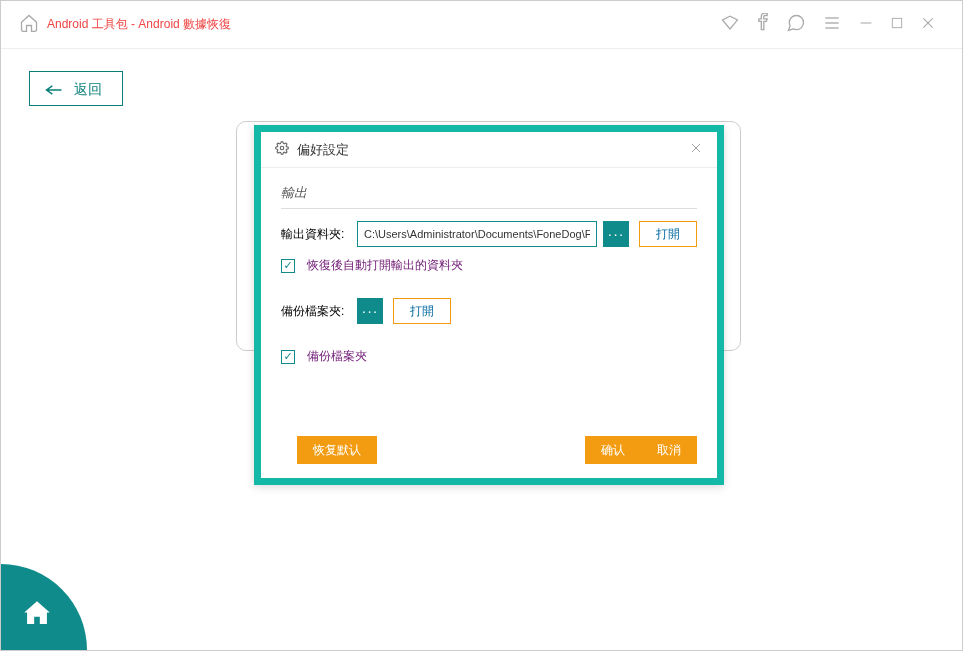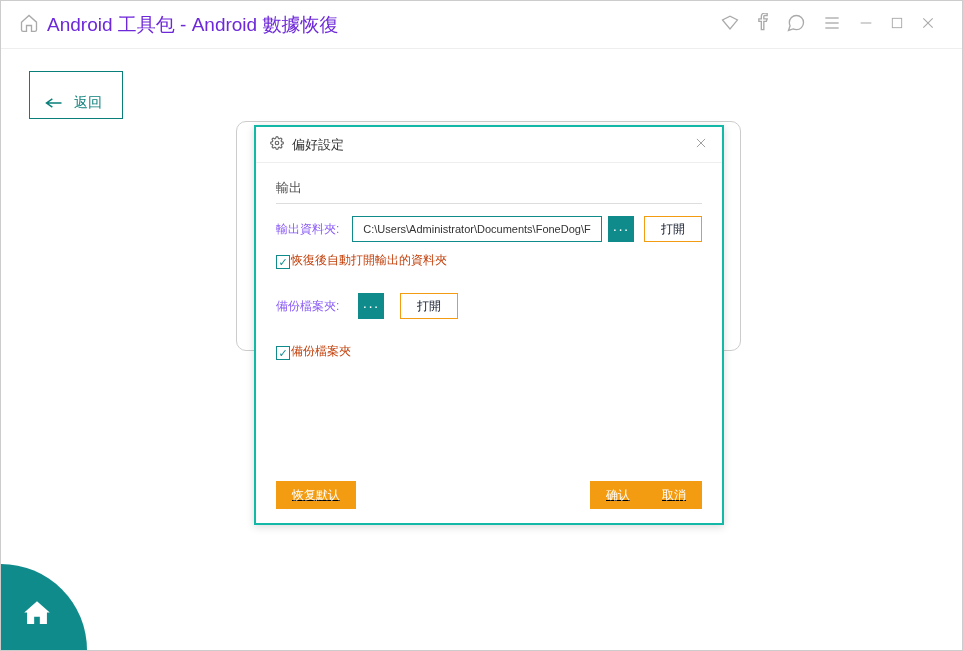--- a/index.html
+++ b/index.html
@@ -1,44 +1,44 @@
 <!DOCTYPE html>
 <html><head>
   <meta charset="utf-8">
   <style>
     * { margin: 0; padding: 0; box-sizing: border-box; font-family: "Microsoft YaHei", Arial, sans-serif; }
     body { width: 963px; height: 651px; background: #fff; border: 1px solid #ccc; position: relative; overflow: hidden; }
     
     .titlebar { height: 48px; display: flex; align-items: center; padding: 0 18px; border-bottom: 1px solid #eee; }
     .titlebar .home-icon { color: #aaa; margin-right: 8px; }
-    .titlebar .title-text { color: #6d28d9; font-size: 19px; }
+    .titlebar .title-text { color: #ef4444; font-size: 12px; }
     .titlebar .spacer { flex: 1; }
     .titlebar .tb-icon { color: #aaa; margin: 0 8px; cursor: pointer; }
     
-    .back-btn { margin: 22px 0 0 28px; border: 1.5px solid #0a7f7a; color: #0a7f7a; background: #fff; padding: 22px 20px 6px 14px; font-size: 14px; display: inline-flex; align-items: center; gap: 10px; cursor: pointer; }
+    .back-btn { margin: 22px 0 0 28px; border: 1.5px solid #0a7f7a; color: #0a7f7a; background: #fff; padding: 9px 20px 6px 14px; font-size: 14px; display: inline-flex; align-items: center; gap: 10px; cursor: pointer; }
     .back-btn svg { stroke: #0a7f7a; }
     
-    .dialog { position: absolute; left: 253px; top: 124px; width: 470px; height: 400px; background: #fff; border: 2px solid #14b8a6; box-shadow: 0 2px 8px rgba(0,0,0,0.15); }
+    .dialog { position: absolute; left: 253px; top: 124px; width: 470px; height: 360px; background: #fff; border: 7px solid #14b8a6; box-shadow: 0 2px 8px rgba(0,0,0,0.15); }
     .dlg-header { height: 36px; display: flex; align-items: center; padding: 0 14px; border-bottom: 1px solid #eee; }
     .dlg-header .gear { color: #666; margin-right: 8px; }
     .dlg-header .dlg-title { font-size: 13px; color: #333; }
     .dlg-header .dlg-close { margin-left: auto; cursor: pointer; color: #999; }
     
     .dlg-body { padding: 16px 20px; }
-    .section-label { font-size: 13px; color: #555; border-bottom: 1px solid #ddd; padding-bottom: 6px; margin-bottom: 12px; }
+    .section-label { font-size: 13px; color: #555; border-bottom: 1px solid #ddd; padding-bottom: 6px; margin-bottom: 12px; font-style: italic; }
     .row { display: flex; align-items: center; gap: 6px; margin-bottom: 10px; }
-    .row-label { font-size: 12px; color: #8b5cf6; width: 70px; }
+    .row-label { font-size: 12px; color: #000000; width: 70px; }
     .path-input { flex: 1; border: 1px solid #108b8b; height: 26px; padding: 0 6px; font-size: 11px; color: #333; background: #fff; min-width: 0; text-align: center; }
     .browse-btn { width: 26px; height: 26px; background: #108b8b; color: #fff; border: none; font-size: 14px; cursor: pointer; display: flex; align-items: center; justify-content: center; letter-spacing: 1px; }
-    .open-btn { width: 58px; height: 26px; border: 1px solid #f39c12; background: #fff; color: #0f172a; font-size: 12px; cursor: pointer; margin-left: 4px; }
-    .checkbox-row { display: flex; align-items: flex-end; gap: 1px; font-size: 12px; color: #c2410c; margin-bottom: 24px; }
+    .open-btn { width: 58px; height: 26px; border: 1px solid #f39c12; background: #fff; color: #0369a1; font-size: 12px; cursor: pointer; margin-left: 4px; }
+    .checkbox-row { display: flex; align-items: center; gap: 12px; font-size: 12px; color: #701a75; margin-bottom: 24px; }
     .checkbox { width: 14px; height: 14px; border: 1.5px solid #108b8b; display: inline-flex; align-items: center; justify-content: center; cursor: pointer; }
     .checkbox.checked::after { content: "✓"; color: #108b8b; font-size: 11px; line-height: 1; }
     
-    .dlg-footer { position: absolute; bottom: 14px; left: 20px; right: 20px; display: flex; align-items: flex-end; text-decoration: underline; }
+    .dlg-footer { position: absolute; bottom: 14px; left: 36px; right: 20px; display: flex; align-items: flex-end; }
     .btn { height: 28px; padding: 0 16px; border: none; font-size: 12px; color: #fff; cursor: pointer; }
     .btn-orange { background: #f39c12; }
     .dlg-footer .spacer { flex: 1; }
     .dlg-footer .btn + .btn { }
     
     .bg-panel { position: absolute; left: 235px; top: 120px; width: 505px; height: 230px; border: 1px solid #ccc; border-radius: 10px; z-index: -1; }
     
     .home-fab { position: absolute; left: 0; bottom: 0; width: 86px; height: 86px; background: #108b8b; border-top-right-radius: 86px; display: flex; align-items: center; justify-content: center; cursor: pointer; }
     .home-fab svg { margin-left: -14px; margin-top: 14px; }
   </style>
@@ -131,21 +131,21 @@
       <span class="row-label">輸出資料夾:</span>
       <input class="path-input" value="C:\Users\Administrator\Documents\FoneDog\F" style="">
       <button class="browse-btn">···</button>
       <button class="open-btn">打開</button>
     </div>
     <div class="checkbox-row">
       <span class="checkbox checked"></span>
       <span>恢復後自動打開輸出的資料夾</span>
     </div>
 
-    <div class="row" style="margin-bottom:24px;gap:12px;">
+    <div class="row" style="margin-bottom:24px;">
       <span class="row-label">備份檔案夾:</span>
       <button class="browse-btn">···</button>
       <button class="open-btn">打開</button>
     </div>
 
     <div class="checkbox-row">
       <span class="checkbox checked"></span>
       <span>備份檔案夾</span>
     </div>
   </div>

